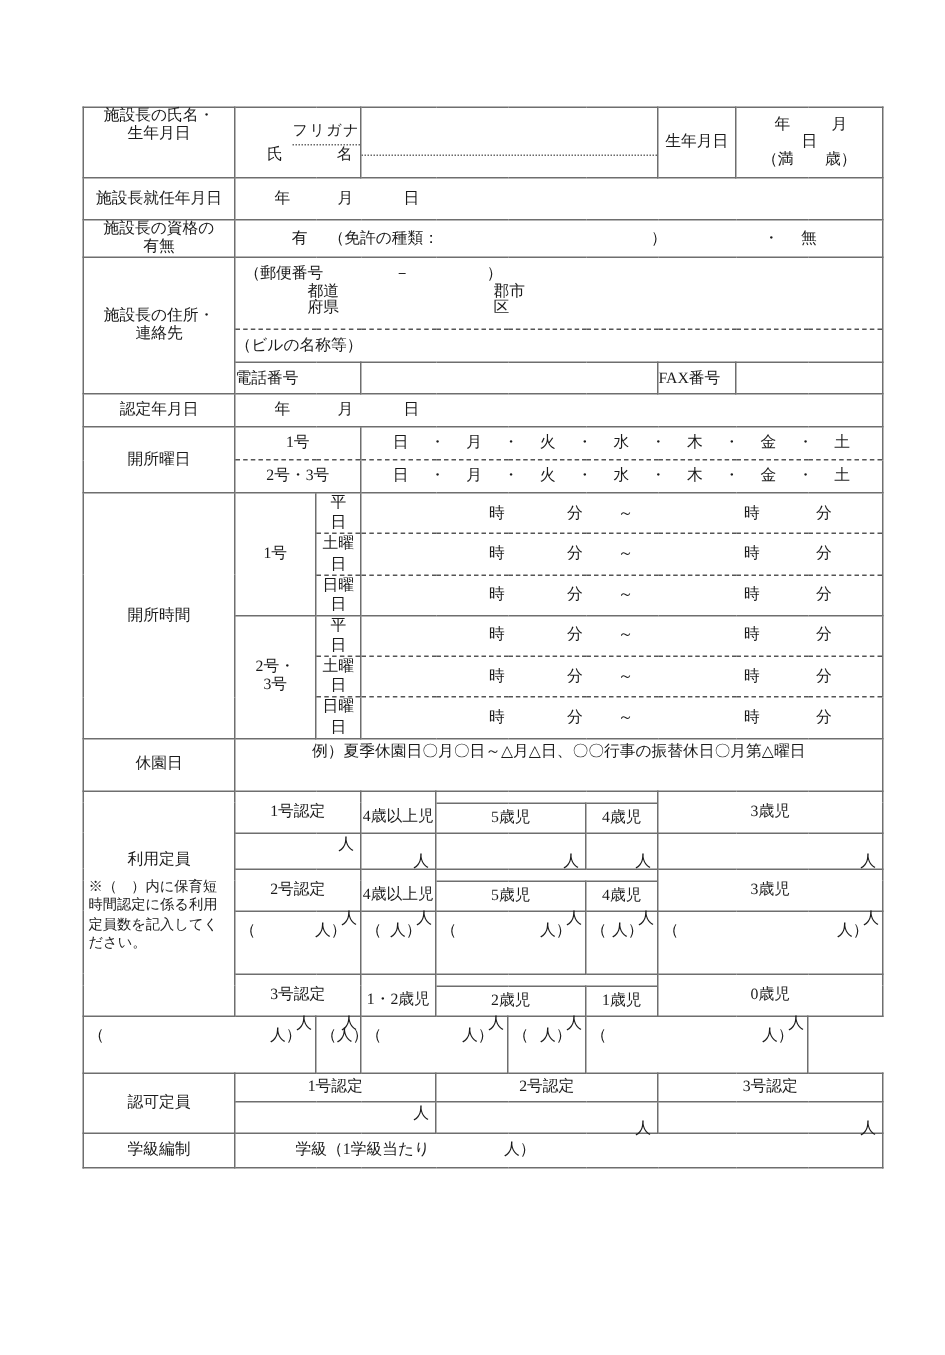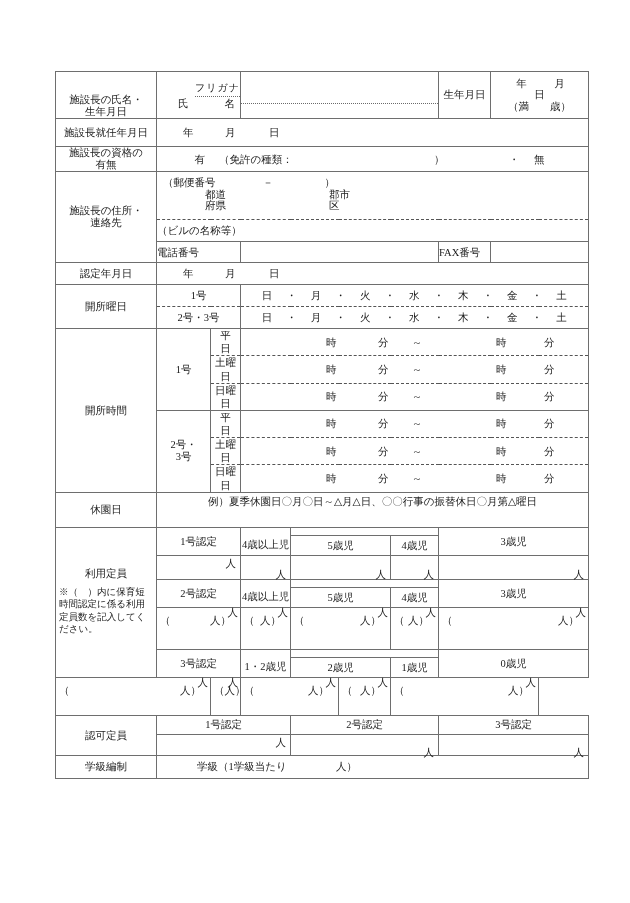--- a/index.html
+++ b/index.html
@@ -50,21 +50,21 @@
   
   .dash-b { border-bottom: 1px dashed #555 !important; }
   .dash-t { border-top: 1px dashed #555 !important; }
   .nb-b { border-bottom: none !important; }
   .nb-t { border-top: none !important; }
   .nb-l { border-left: none !important; }
 
   .cell-stack {
     display: flex;
     flex-direction: column;
-    justify-content: flex-end;
+    justify-content: flex-start;
     height: 100%;
   }
   .two-line { line-height: 1.15; }
 
   
   .week {
     display: flex;
     justify-content: space-around;
     align-items: center;
     padding: 0 14px;

